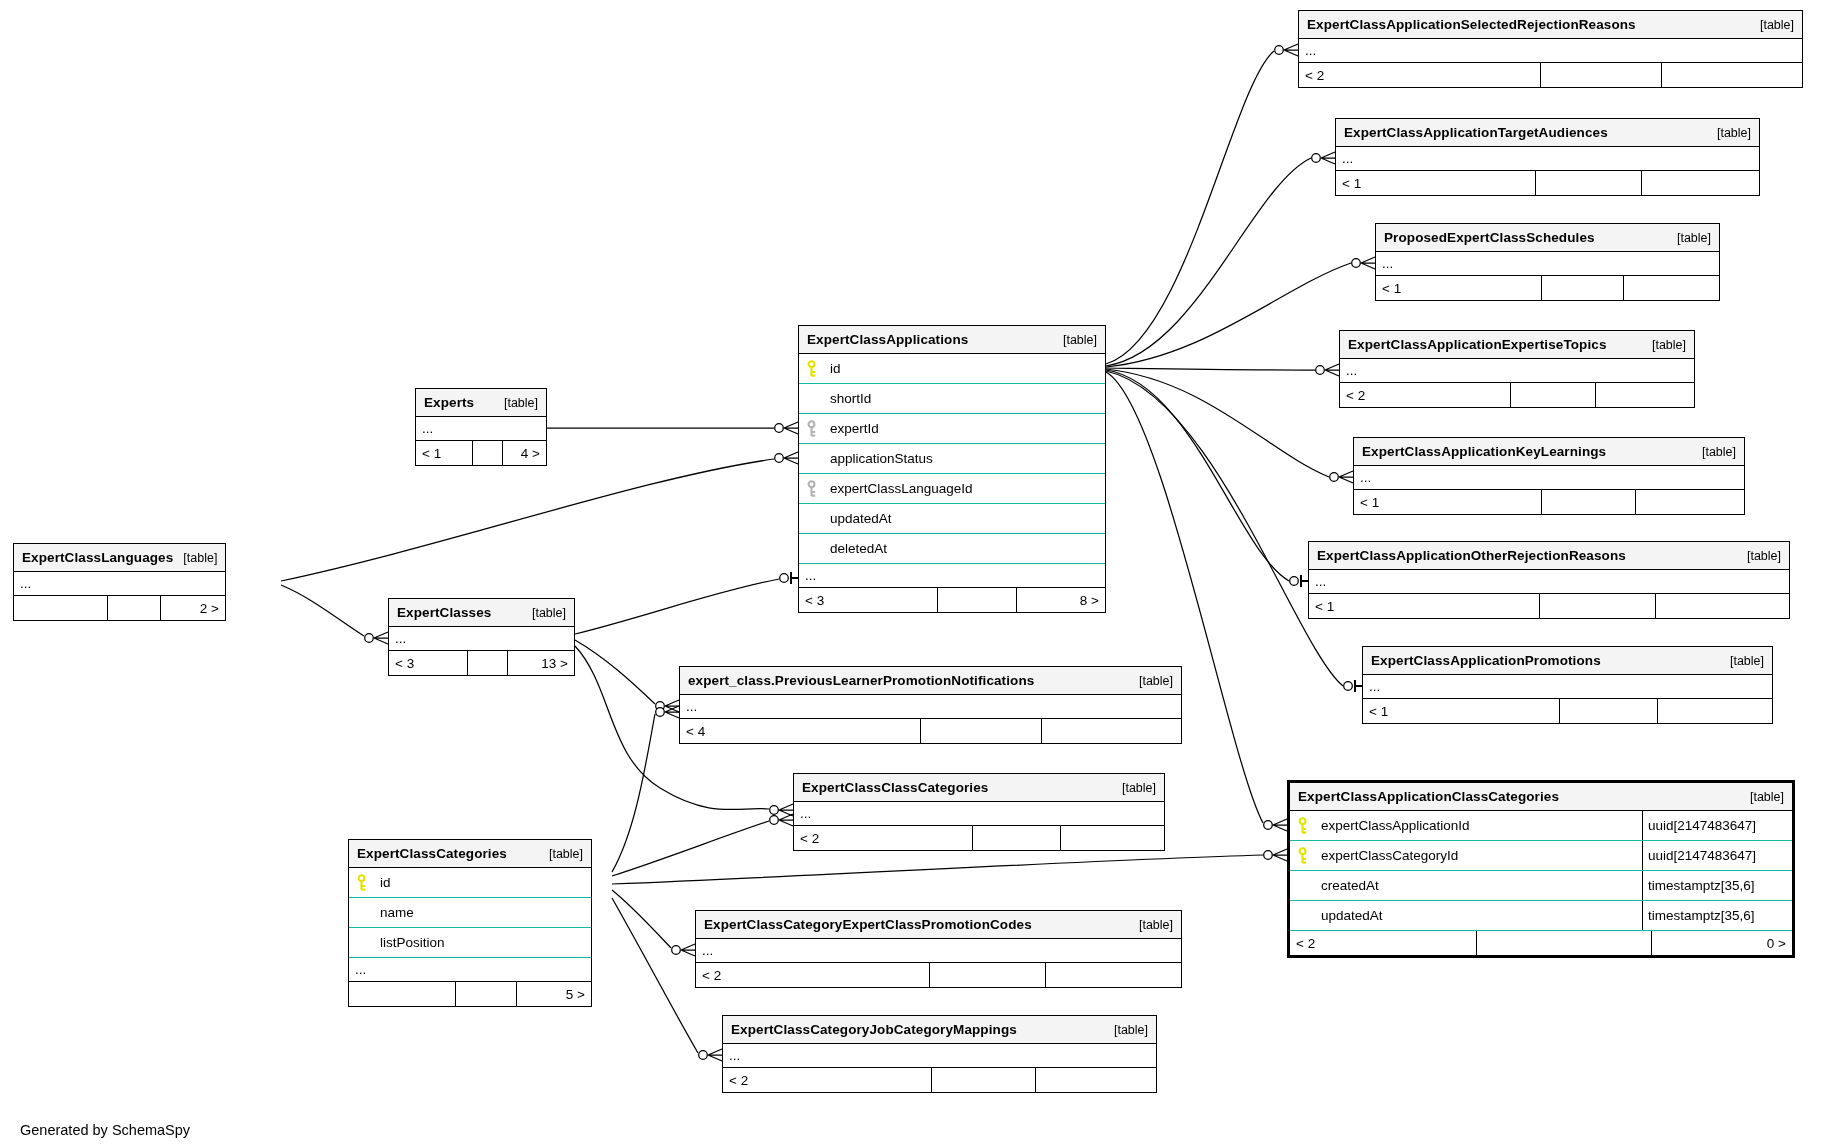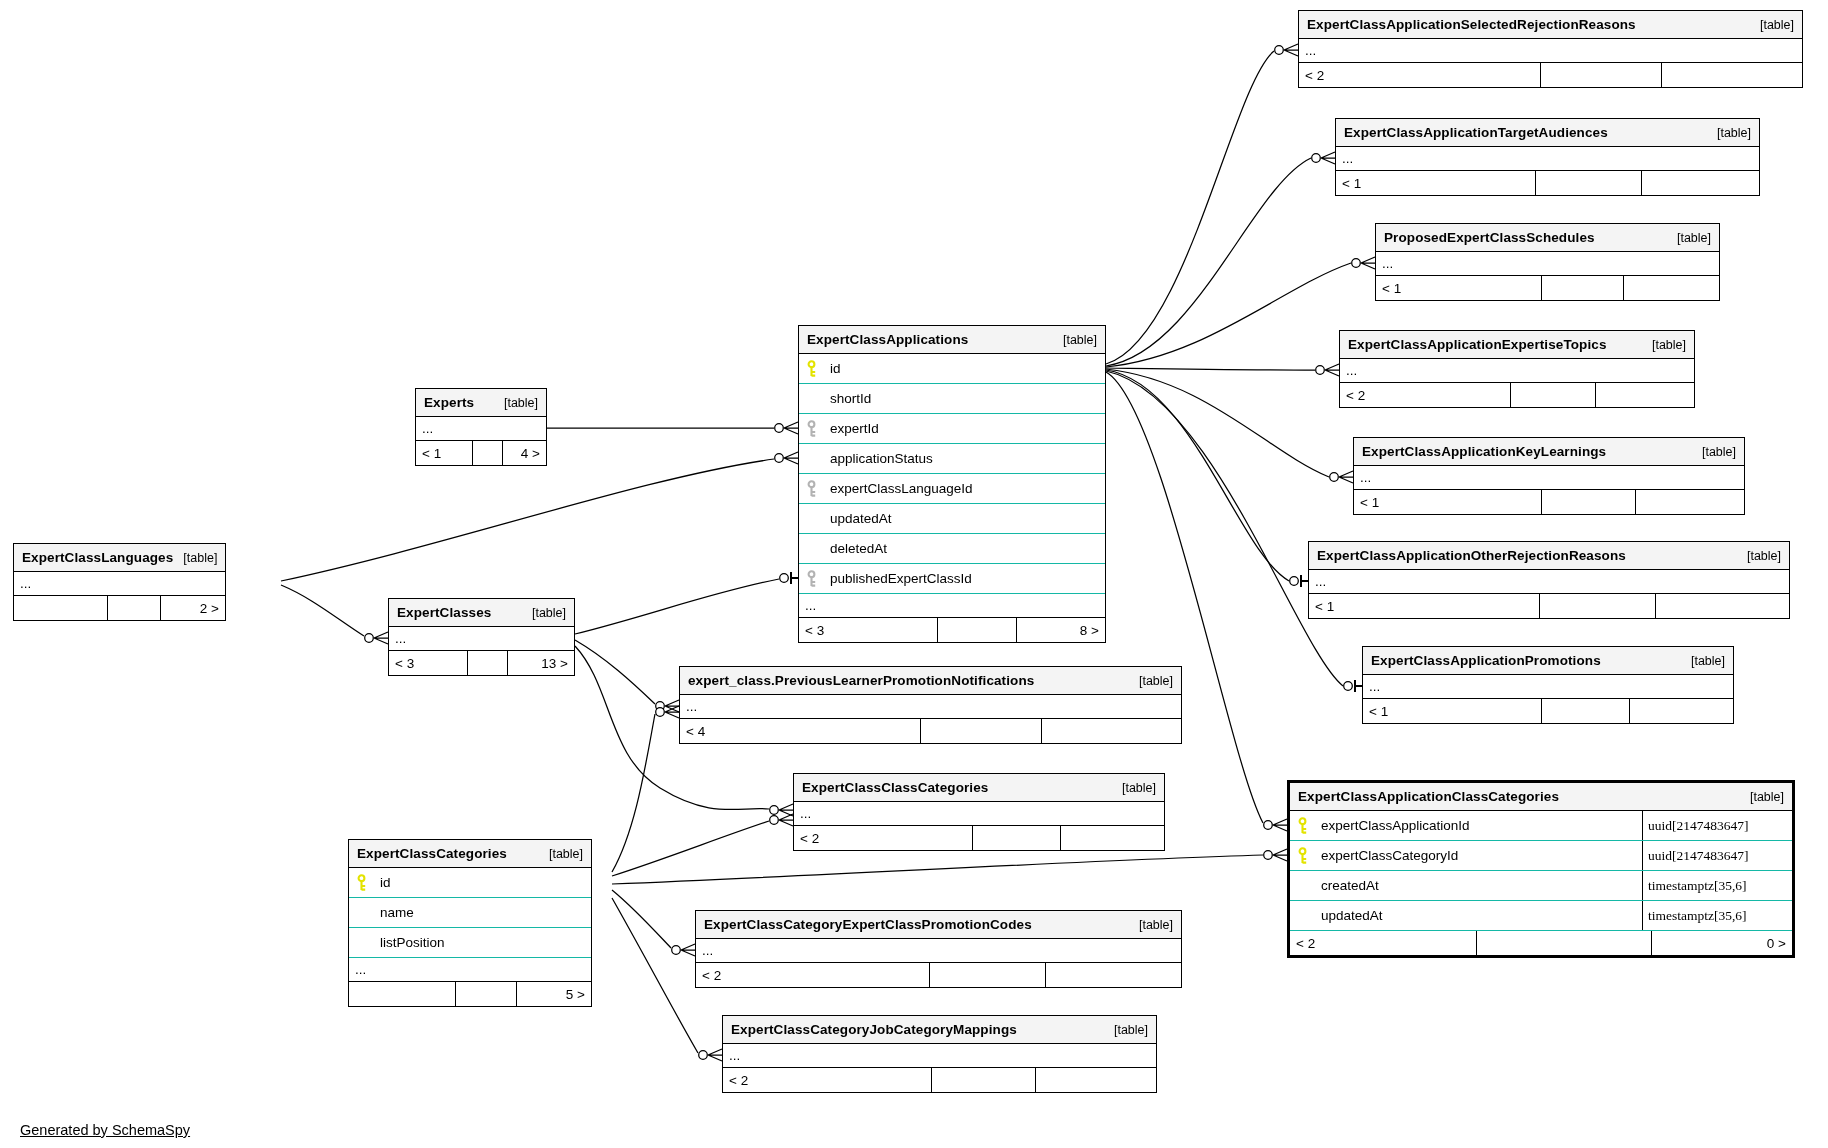--- a/index.html
+++ b/index.html
@@ -12,28 +12,28 @@
   .tbl.emph{border:3px solid #000;}
   .tbl-header{display:flex;justify-content:space-between;align-items:center;background:#f4f4f4;
     border-bottom:1px solid #000;height:28px;padding:0 8px;box-sizing:border-box;white-space:nowrap;}
   .tbl-name{font-weight:bold;font-size:13.5px;letter-spacing:0.1px;}
   .tbl-tag{font-size:12.5px;margin-left:10px;}
   .tbl-row{display:flex;align-items:stretch;height:30px;border-bottom:1px solid #14b8a6;
     box-sizing:border-box;font-size:13.5px;}
   .row-main{flex:1;display:flex;align-items:center;padding-left:7px;min-width:0;}
   .key-slot{width:24px;display:flex;align-items:center;}
   .row-type{width:150px;border-left:1px solid #000;display:flex;align-items:center;
-    padding-left:5px;box-sizing:border-box;font-family:Liberation Serif, serif;}
+    padding-left:5px;box-sizing:border-box;}
   .tbl-ellipsis{height:24px;display:flex;align-items:center;padding-left:6px;
     border-bottom:1px solid #000;font-size:13.5px;box-sizing:border-box;}
   .tbl-footer{display:flex;height:24px;font-size:13.5px;}
   .f-cell{box-sizing:border-box;display:flex;align-items:center;padding:0 6px;overflow:hidden;}
   .f-cell + .f-cell{border-left:1px solid #000;}
   .f-right{justify-content:flex-end;}
-  #note{position:absolute;left:20px;top:1122px;font-size:14.5px;z-index:1;text-decoration:underline;}
+  #note{position:absolute;left:20px;top:1122px;font-size:14.5px;z-index:1;}
 </style>
 </head>
 <body>
 
 <svg id="edges" width="1828" height="1148">
     <g>
       <path d="M1106,364 C1186,340 1232,86 1274,51" fill="none" stroke="#000000" stroke-width="1.25"></path>
       <path d="M1284,50 L1298,44 M1284,50 L1298,50 M1284,50 L1298,56" fill="none" stroke="#000000" stroke-width="1.25"></path>
       <circle cx="1279" cy="50" r="4.3" fill="#fff" stroke="#000000" stroke-width="1.25"></circle>
     </g>
@@ -185,31 +185,20 @@
           <span class="key-slot"></span>
           <span>updatedAt</span>
         </div>
       </div>
       <div class="tbl-row">
         <div class="row-main">
           <span class="key-slot"></span>
           <span>deletedAt</span>
         </div>
       </div>
-      <div class="tbl-row">
-        <div class="row-main">
-          <span class="key-slot">
-            <svg width="11" height="18" viewBox="0 0 11 18">
-              <circle cx="5.5" cy="4.2" r="2.9" fill="none" stroke="#b3b3b3" stroke-width="2.1"></circle>
-              <path d="M5.5 7.1 L5.5 16 M5.5 12 L9.2 12 M5.5 15.6 L9.2 15.6" fill="none" stroke="#b3b3b3" stroke-width="2.1"></path>
-            </svg>
-          </span>
-          <span>publishedExpertClassId</span>
-        </div>
-      </div>
       <div class="tbl-ellipsis">...</div>
       <div class="tbl-footer">
         <div class="f-cell" style="width: 45%;">&lt; 3</div>
         <div class="f-cell" style="width: 26%;"></div>
         <div class="f-cell f-right" style="width: 29%;">8 &gt;</div>
       </div>
     </div>
     <div class="tbl" style="left: 415px; top: 388px; width: 132px;">
       <div class="tbl-header">
         <span class="tbl-name">Experts</span>
@@ -311,21 +300,21 @@
         <span class="tbl-name">ExpertClassApplicationOtherRejectionReasons</span>
         <span class="tbl-tag">[table]</span>
       </div>
       <div class="tbl-ellipsis">...</div>
       <div class="tbl-footer">
         <div class="f-cell" style="width: 48%;">&lt; 1</div>
         <div class="f-cell" style="width: 24%;"></div>
         <div class="f-cell f-right" style="width: 28%;"></div>
       </div>
     </div>
-    <div class="tbl" style="left: 1362px; top: 646px; width: 372px;">
+    <div class="tbl" style="left: 1362px; top: 646px; width: 411px;">
       <div class="tbl-header">
         <span class="tbl-name">ExpertClassApplicationPromotions</span>
         <span class="tbl-tag">[table]</span>
       </div>
       <div class="tbl-ellipsis">...</div>
       <div class="tbl-footer">
         <div class="f-cell" style="width: 48%;">&lt; 1</div>
         <div class="f-cell" style="width: 24%;"></div>
         <div class="f-cell f-right" style="width: 28%;"></div>
       </div>

